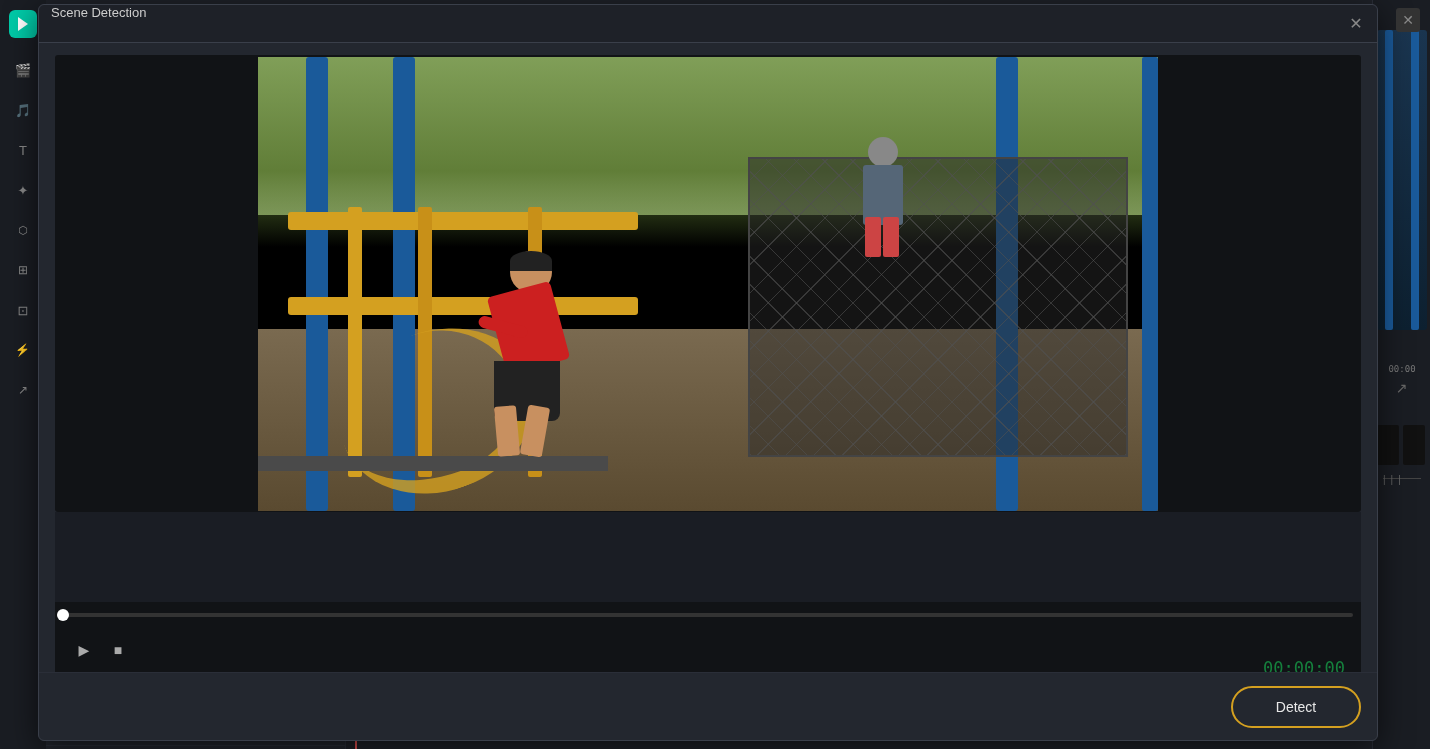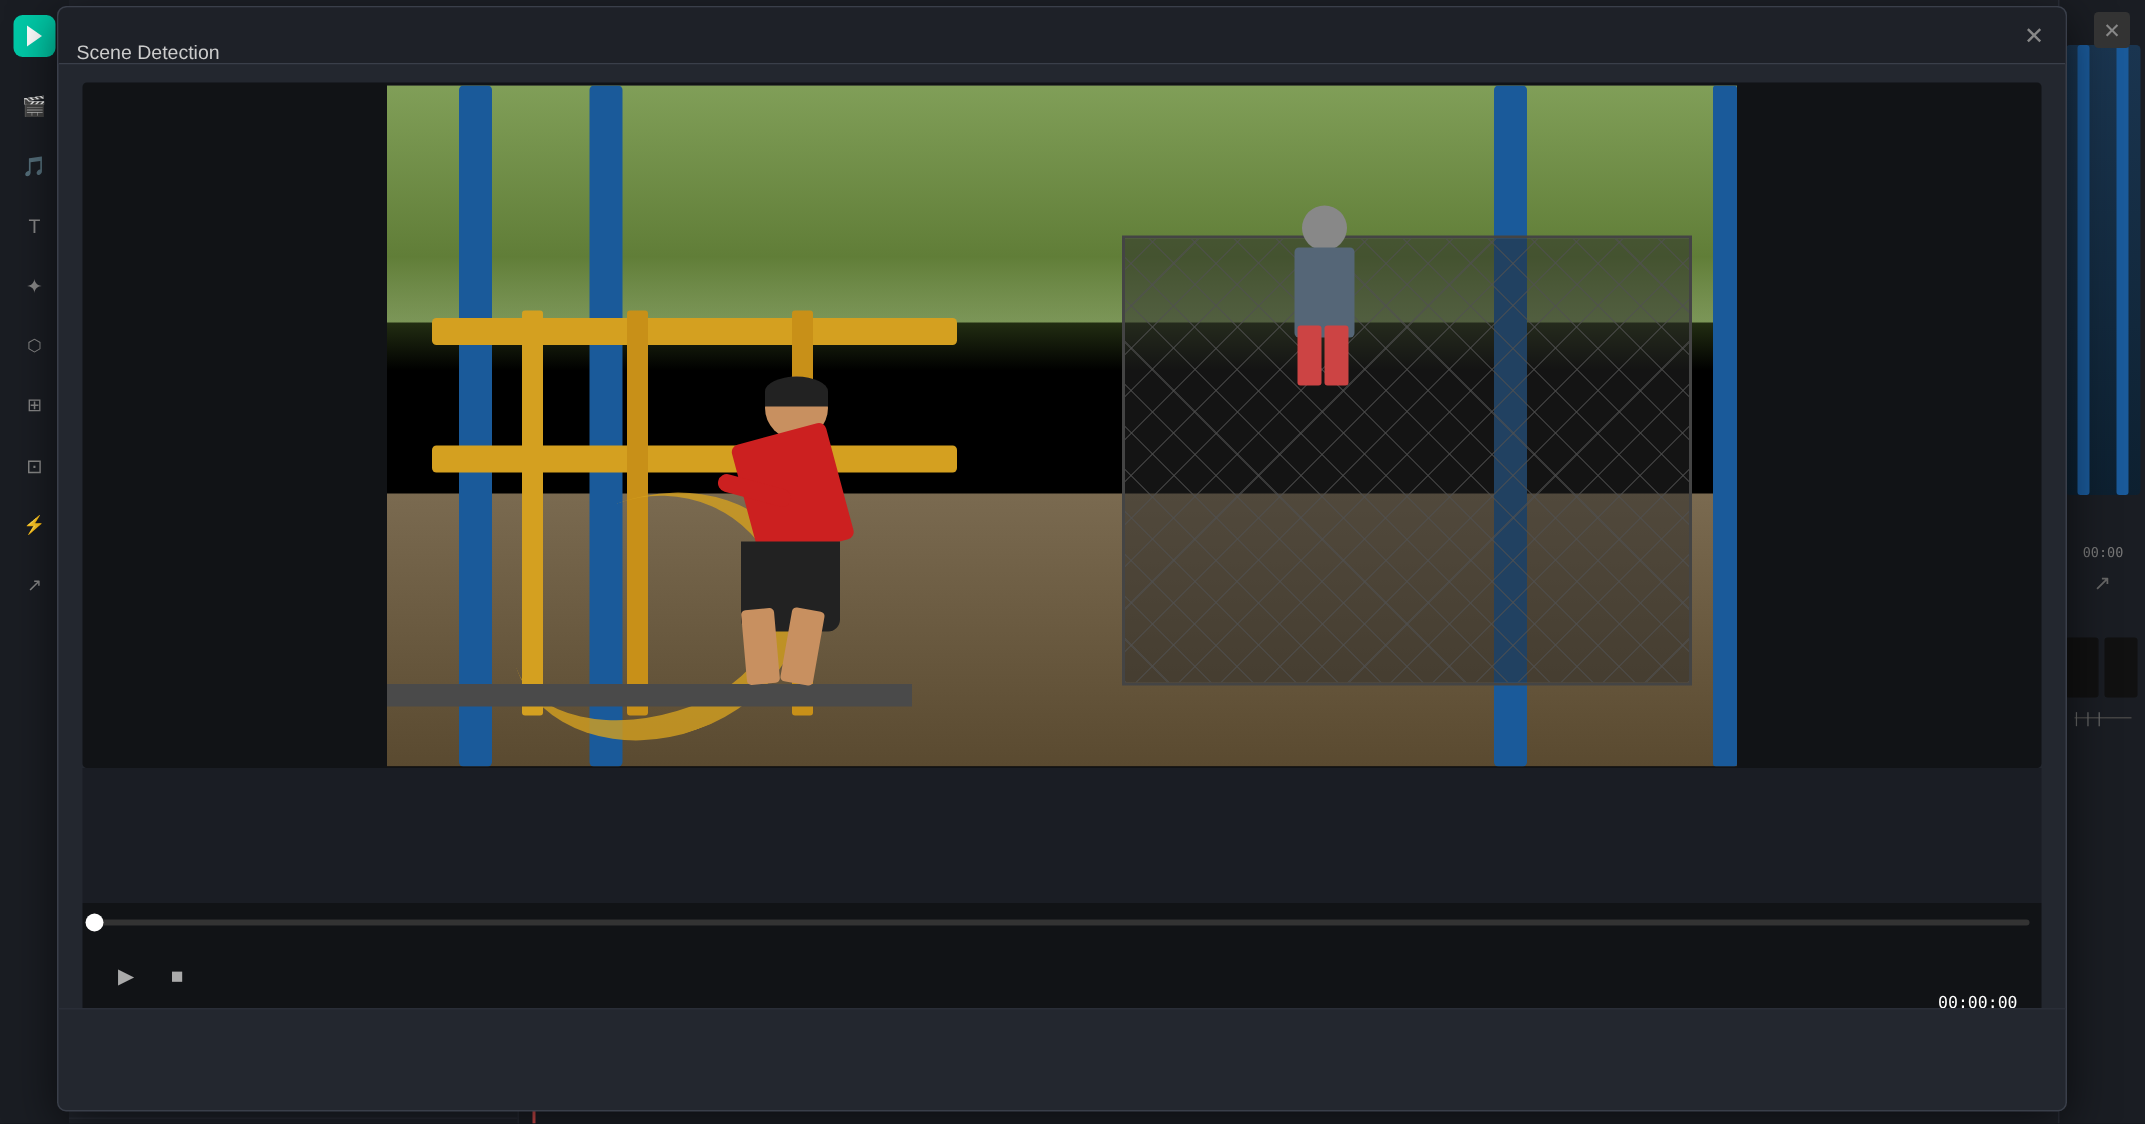--- a/index.html
+++ b/index.html
@@ -83,21 +83,21 @@
       flex-direction: column;
       z-index: 11;
       box-shadow: 0 8px 32px rgba(0,0,0,0.6);
     }
 
     .dialog-titlebar {
       height: 38px;
       background: #1e2128;
       border-radius: 6px 6px 0 0;
       display: flex;
-      align-items: flex-end;
+      align-items: flex-start;
       padding: 0 12px;
       border-bottom: 1px solid #3a3f4a;
       position: relative;
     }
 
     .dialog-title {
       color: #ccc;
       font-size: 13px;
       font-weight: 500;
     }
@@ -338,22 +338,22 @@
       width: 26px;
       height: 26px;
       display: flex;
       align-items: center;
       justify-content: center;
       font-size: 14px;
       border-radius: 3px;
     }
 
     .timecode {
-      color: #ffffff;
-      font-size: 11px;
+      color: #15803d;
+      font-size: 17px;
       font-family: monospace;
       margin-left: auto;
       padding-right: 8px;
       margin-top: 36px;
     }
 
     
     .dialog-footer {
       height: 68px;
       display: flex;
@@ -663,17 +663,20 @@
       <div class="playback-controls">
         <button class="ctrl-btn">▶</button>
         <button class="ctrl-btn">■</button>
       </div>
       <div class="timecode">00:00:00</div>
     </div>
 
   </div>
 
   <div class="dialog-footer">
+    <button class="btn-detect">
+      <span>Detect</span>
+    </button>
   </div>
 
 </div>
 
 <div style="position:absolute;right:10px;top:8px;z-index:20;width:24px;height:24px;background:#333;border-radius:3px;display:flex;align-items:center;justify-content:center;cursor:pointer;color:#888;font-size:14px;">✕</div>
 
 </body></html>

